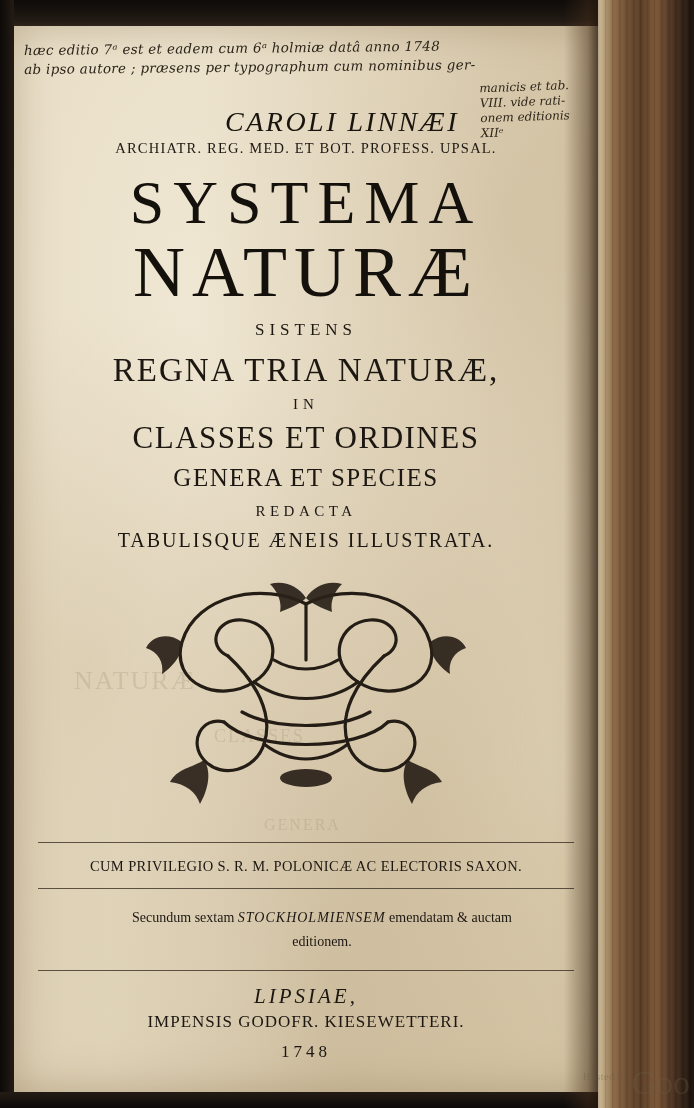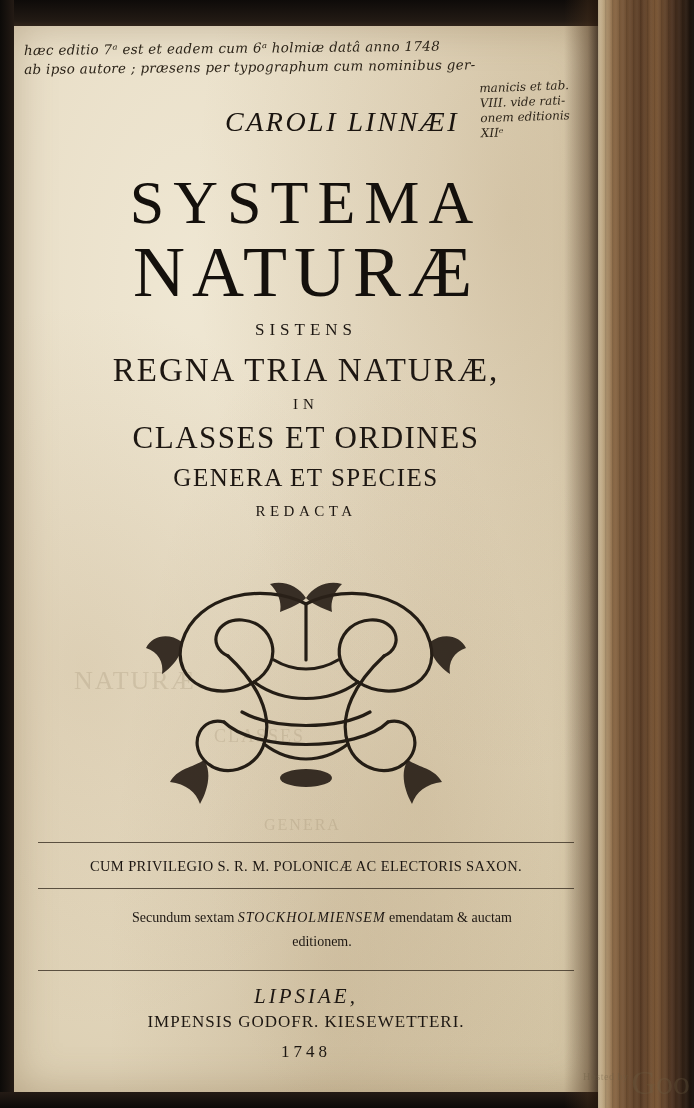--- a/index.html
+++ b/index.html
@@ -298,30 +298,32 @@
       <div class="hw-line">ab ipso autore ; præsens per typographum cum nominibus ger-</div>
     </div>
     <div class="hw-right">
       <div>manicis et tab.</div>
       <div>VIII. vide rati-</div>
       <div>onem editionis</div>
       <div>XIIᵉ</div>
     </div>
 
     <div class="author center">CAROLI LINNÆI</div>
+    <div class="subtitle-prof center">ARCHIATR. REG. MED. ET BOT. PROFESS. UPSAL.</div>
 
     <div class="t-systema center">SYSTEMA</div>
     <div class="t-naturae center">NATURÆ</div>
 
     <div class="t-sistens center">SISTENS</div>
     <div class="t-regna center">REGNA TRIA NATURÆ,</div>
     <div class="t-in center">IN</div>
     <div class="t-classes center">CLASSES ET ORDINES</div>
     <div class="t-genera center">GENERA ET SPECIES</div>
     <div class="t-redacta center">REDACTA</div>
+    <div class="t-tabulisque center">TABULISQUE ÆNEIS ILLUSTRATA.</div>
 
     <div class="ornament">
       <svg viewBox="0 0 364 250" width="364" height="250" xmlns="http://www.w3.org/2000/svg">
         <g fill="none" stroke="#241d15" stroke-width="3.2" stroke-linecap="round">
 
           <path d="M182 40 C 140 18, 72 30, 58 78 C 46 120, 96 140, 130 118 C 162 98, 150 58, 118 56 C 92 54, 82 82, 104 92"></path>
           <path d="M182 40 C 224 18, 292 30, 306 78 C 318 120, 268 140, 234 118 C 202 98, 214 58, 246 56 C 272 54, 282 82, 260 92"></path>
           <path d="M104 92 C 132 118, 150 150, 140 180 C 132 206, 98 216, 80 196 C 64 178, 78 152, 100 158"></path>
           <path d="M260 92 C 232 118, 214 150, 224 180 C 232 206, 266 216, 284 196 C 300 178, 286 152, 264 158"></path>
           <path d="M130 118 C 160 140, 204 140, 234 118"></path>

